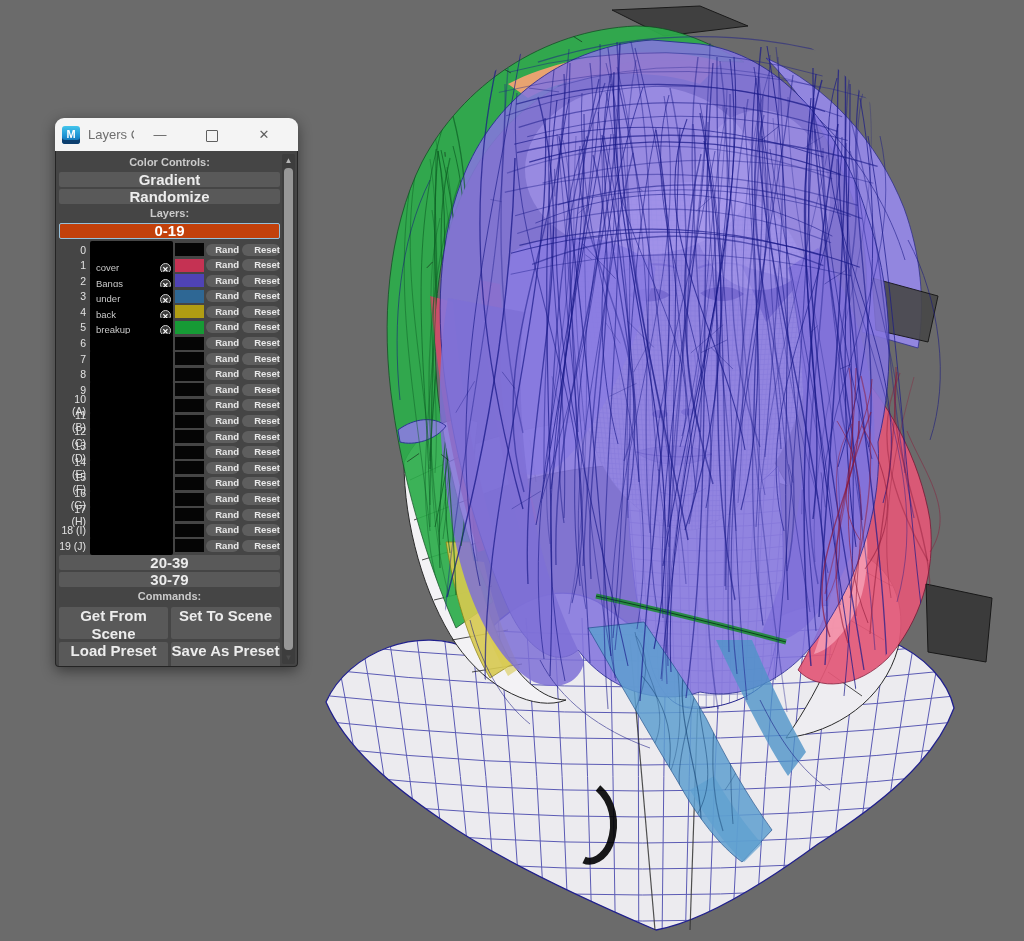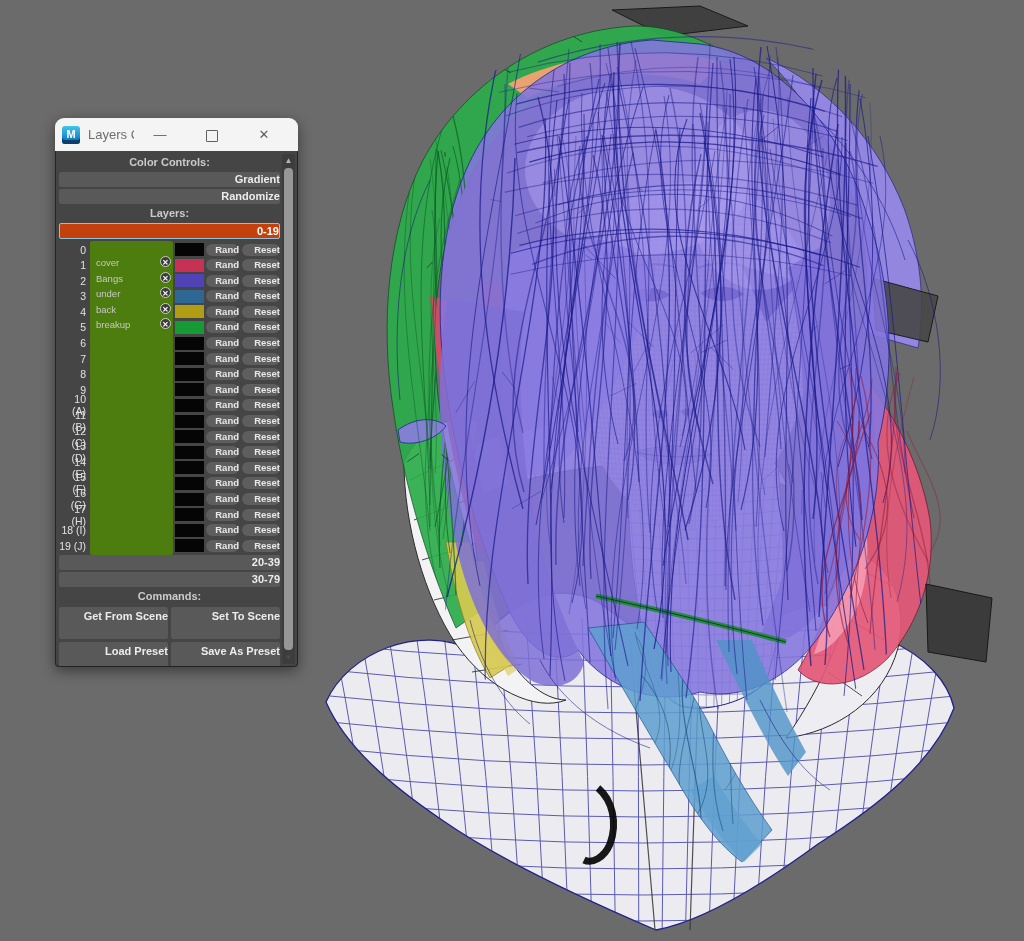--- a/index.html
+++ b/index.html
@@ -21,29 +21,29 @@
   .wbtn{width:52px;text-align:center;color:#5f5f5f;font-size:13px;line-height:33px;}
   .maxbox{display:inline-block;width:10px;height:10px;border:1.4px solid #5f5f5f;border-radius:1px;vertical-align:middle;}
 
   .wbody{height:516px;background:#454545;border:1px solid #242424;border-top:none;
          border-radius:0 0 4px 4px;box-sizing:border-box;display:flex;
          padding:3px 2px 0 3px;overflow:hidden;}
   .content{flex:1;min-width:0;margin-right:2px;}
 
   .seclabel{color:#cbcbcb;font-weight:bold;font-size:11px;text-align:center;
             height:15px;line-height:15px;margin-top:1px;}
-  .btn{background:#595959;color:#ececec;font-weight:bold;font-size:11px;text-align:right;
+  .btn{background:#595959;color:#ececec;font-weight:bold;font-size:15px;text-align:center;
        height:15px;line-height:15px;border-radius:2px;margin:2px 0;cursor:default;}
   .range-active{background:#c2410c;border:1px solid #96c0da;color:#fff;height:14px;line-height:14px;}
 
   .rows{margin:3px 0 2px 0;}
   .lrow{display:flex;align-items:center;height:15px;margin-bottom:0.6px;}
   .idx{width:27px;text-align:right;color:#e2e2e2;font-size:10.5px;padding-right:4px;flex:none;}
-  .field{flex:1;height:18px;background:#4d7c0f;border-radius:2px;display:flex;
-         align-items:flex-start;padding:0 2px 0 6px;min-width:0;}
+  .field{flex:1;height:18px;background:#000000;border-radius:2px;display:flex;
+         align-items:flex-end;padding:0 2px 0 6px;min-width:0;}
   .fname{flex:1;color:#c9c9c9;font-size:9.5px;line-height:13px;overflow:hidden;white-space:nowrap;}
   .del{width:11px;height:11px;border-radius:50%;background:#3b3b3b;border:1px solid #cfcfcf;
        color:#fff;font-size:7.5px;line-height:11px;text-align:center;font-weight:bold;flex:none;box-sizing:border-box;}
   .sw{width:29px;height:13px;margin:0 2px;flex:none;}
   .mini{height:12px;line-height:12px;border-radius:6px;background:#5e5e5e;color:#e8e8e8;
         font-size:9.5px;font-weight:bold;text-align:right;flex:none;}
   .rand{width:33px;margin-right:3px;}
   .reset{width:38px;}
 
   .grid2{display:flex;gap:3px;margin:3px 0;}

